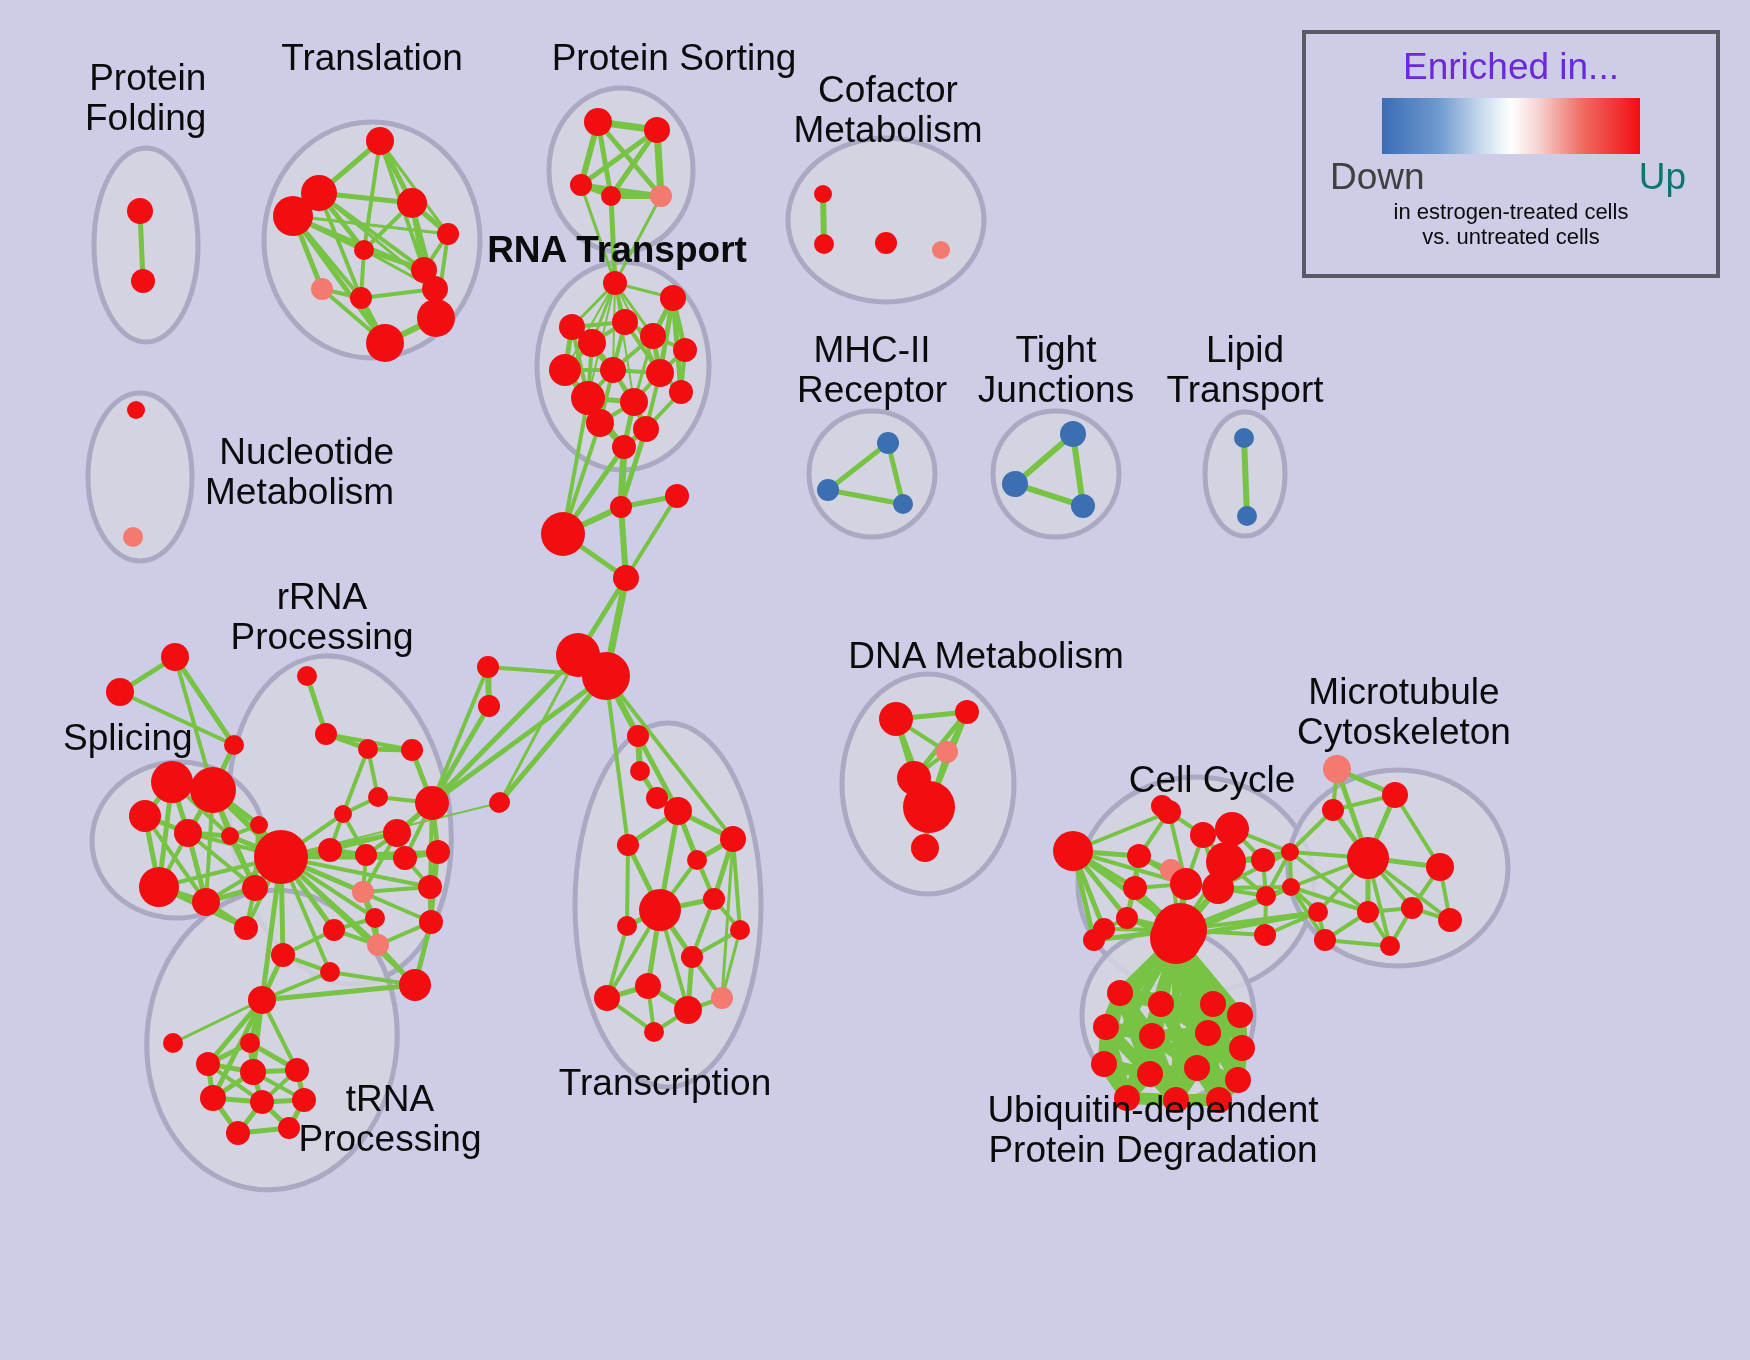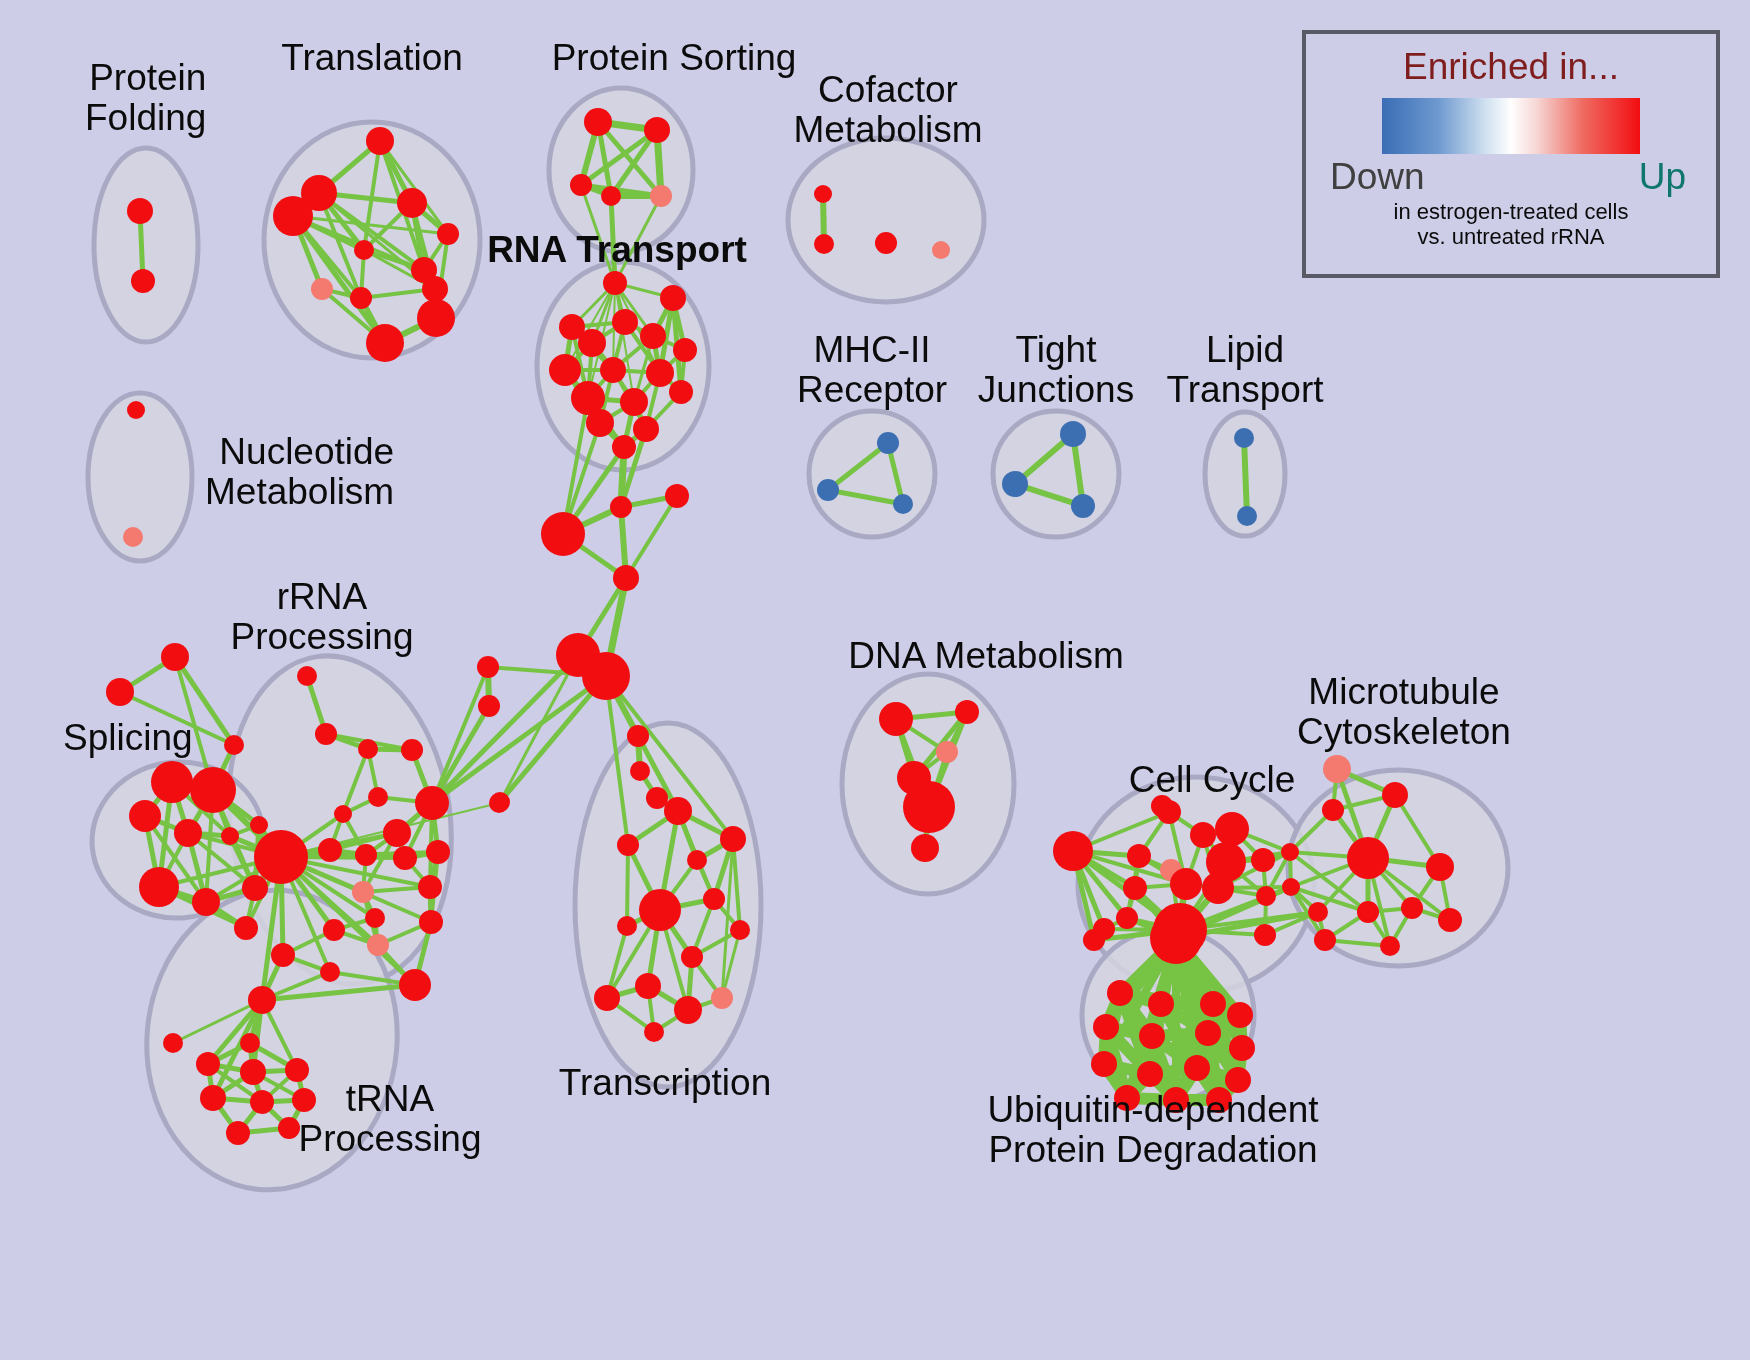--- a/index.html
+++ b/index.html
@@ -6,21 +6,21 @@
   #stage{position:relative;width:1750px;height:1360px;overflow:hidden;
          font-family:"Liberation Sans","DejaVu Sans",sans-serif;
          background:#cdcde8;}
   #net{position:absolute;inset:0;width:1750px;height:1360px;}
   .cluster-label{position:absolute;color:#0b0b0b;font-size:37px;line-height:1.08;
                  font-family:"Liberation Sans","DejaVu Sans",sans-serif;white-space:pre;}
   .cl-c{text-align:center;transform:translateX(-50%);}
   .cl-l{text-align:right;}
   #legend{position:absolute;left:1302px;top:30px;width:418px;height:248px;
           background:#cdcde8;border:4px solid #5a5a66;box-sizing:border-box;}
-  #legend .lg-title{text-align:center;font-size:37px;color:#7f1d1d;margin-top:12px;}
+  #legend .lg-title{text-align:center;font-size:37px;color:#6d28d9;margin-top:12px;}
   #lg-bar{margin:10px auto 0;width:258px;height:56px;
           background:linear-gradient(to right,#3a6db5 0%,#6f9ad0 22%,#cfe0ef 40%,#ffffff 50%,#f6d6d4 60%,#ef6a60 78%,#f20d11 100%);}
   .lg-ends{position:relative;height:44px;margin:2px 24px 0;}
   .lg-down{position:absolute;left:0;top:0;font-size:37px;color:#404040;}
   .lg-up{position:absolute;right:6px;top:0;font-size:37px;color:#0f766e;margin-left:6px;}
   .lg-sub{text-align:center;font-size:22px;color:#0b0b0b;line-height:1.12;}
 </style>
 </head>
 <body>
 
@@ -720,16 +720,16 @@
     </div>
 
   <div id="legend">
     <div class="lg-title">Enriched in...</div>
     <div id="lg-bar"></div>
     <div class="lg-ends">
       <span class="lg-down">Down</span>
       <span class="lg-up">Up</span>
     </div>
     <div class="lg-sub">in estrogen-treated cells</div>
-    <div class="lg-sub">vs. untreated rRNA</div>
+    <div class="lg-sub">vs. untreated cells</div>
   </div>
 
 </div>
 
 </body></html>

